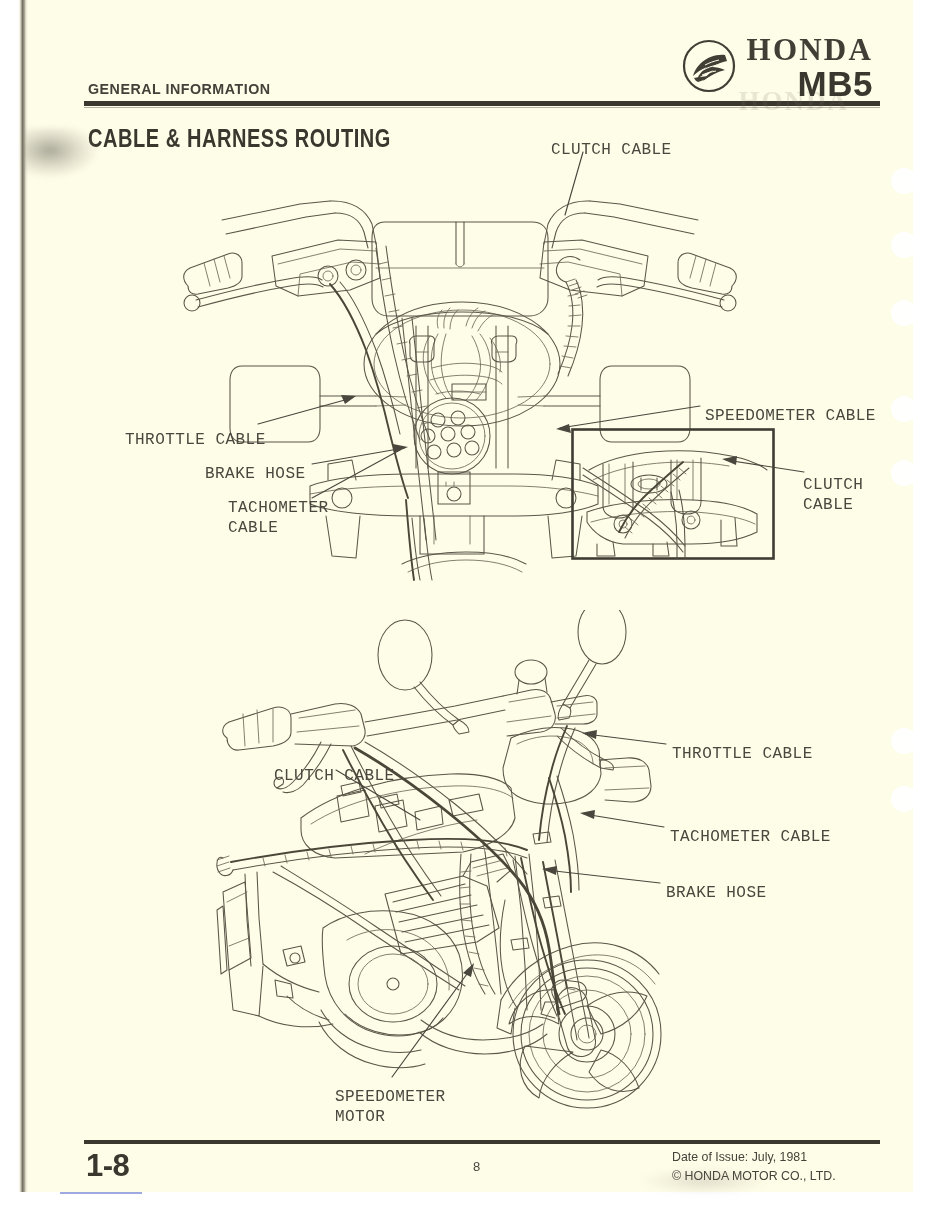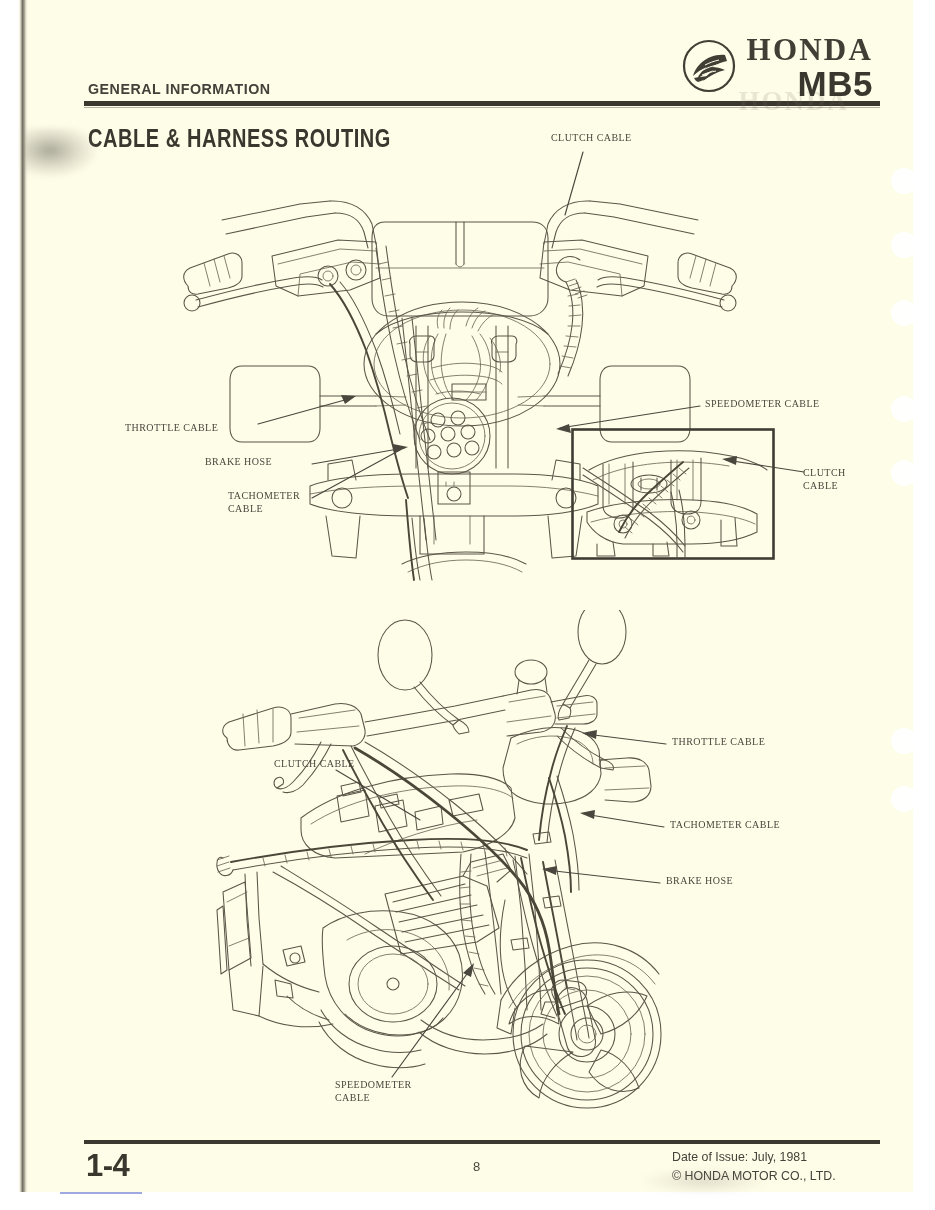--- a/index.html
+++ b/index.html
@@ -141,26 +141,27 @@
     right: 86px; top: 86px;
     font-size: 27px; font-weight: bold;
     color: rgba(120,114,96,.16);
     font-family: "Liberation Serif", serif;
     letter-spacing: 2px;
   }
 
   
   .lbl {
     position: absolute;
-    font-size: 10px;
+    font-size: 16px;
     letter-spacing: .45px;
     color: #4a473e;
     white-space: pre;
     line-height: 1.28;
-    font-family: Liberation Serif, serif;
+    font-family: Liberation Mono, monospace;
+    margin-top: 8px;
   }
 
   
   .ftr-rule {
     position: absolute;
     left: 84px; top: 1140px;
     width: 796px; height: 4px;
     background: #3b3830;
   }
   .ftr-page {
@@ -586,21 +587,21 @@
 
     <path class="lead" d="M392,477 L472,367"></path>
     <polygon class="arrowfill" points="474,363 463,373 471,377"></polygon>
   </svg>
 
   <span class="lbl" style="left:274px; top:758px;">CLUTCH CABLE</span>
   <span class="lbl" style="left:672px; top:736px;">THROTTLE CABLE</span>
   <span class="lbl" style="left:670px; top:819px;">TACHOMETER CABLE</span>
   <span class="lbl" style="left:666px; top:875px;">BRAKE HOSE</span>
   <span class="lbl" style="left:335px; top:1079px;">SPEEDOMETER
-CABLE</span>
+MOTOR</span>
 
   <span class="hdr-section">GENERAL INFORMATION</span>
   <div class="hdr-rule"></div>
   <div class="hdr-rule-thin"></div>
   <span class="page-title">CABLE &amp; HARNESS ROUTING</span>
 
   <div class="ghost-logo">HONDA</div>
 
   <div class="logo-wrap">
     <span class="wing-emblem">
@@ -619,21 +620,21 @@
         </g>
       </svg>
     </span>
     <span class="logo-text">
       <div class="logo-honda">HONDA</div>
       <div class="logo-model">MB5</div>
     </span>
   </div>
 
   <div class="ftr-rule"></div>
-  <span class="ftr-page">1-4</span>
+  <span class="ftr-page">1-8</span>
   <span class="ftr-num">8</span>
   <div class="ftr-right">
     <div>Date of Issue: July, 1981</div>
     <div>© HONDA MOTOR CO., LTD.</div>
   </div>
 
   <div class="notch" style="top:168px;"></div>
   <div class="notch" style="top:232px;"></div>
   <div class="notch" style="top:300px;"></div>
   <div class="notch" style="top:396px;"></div>

